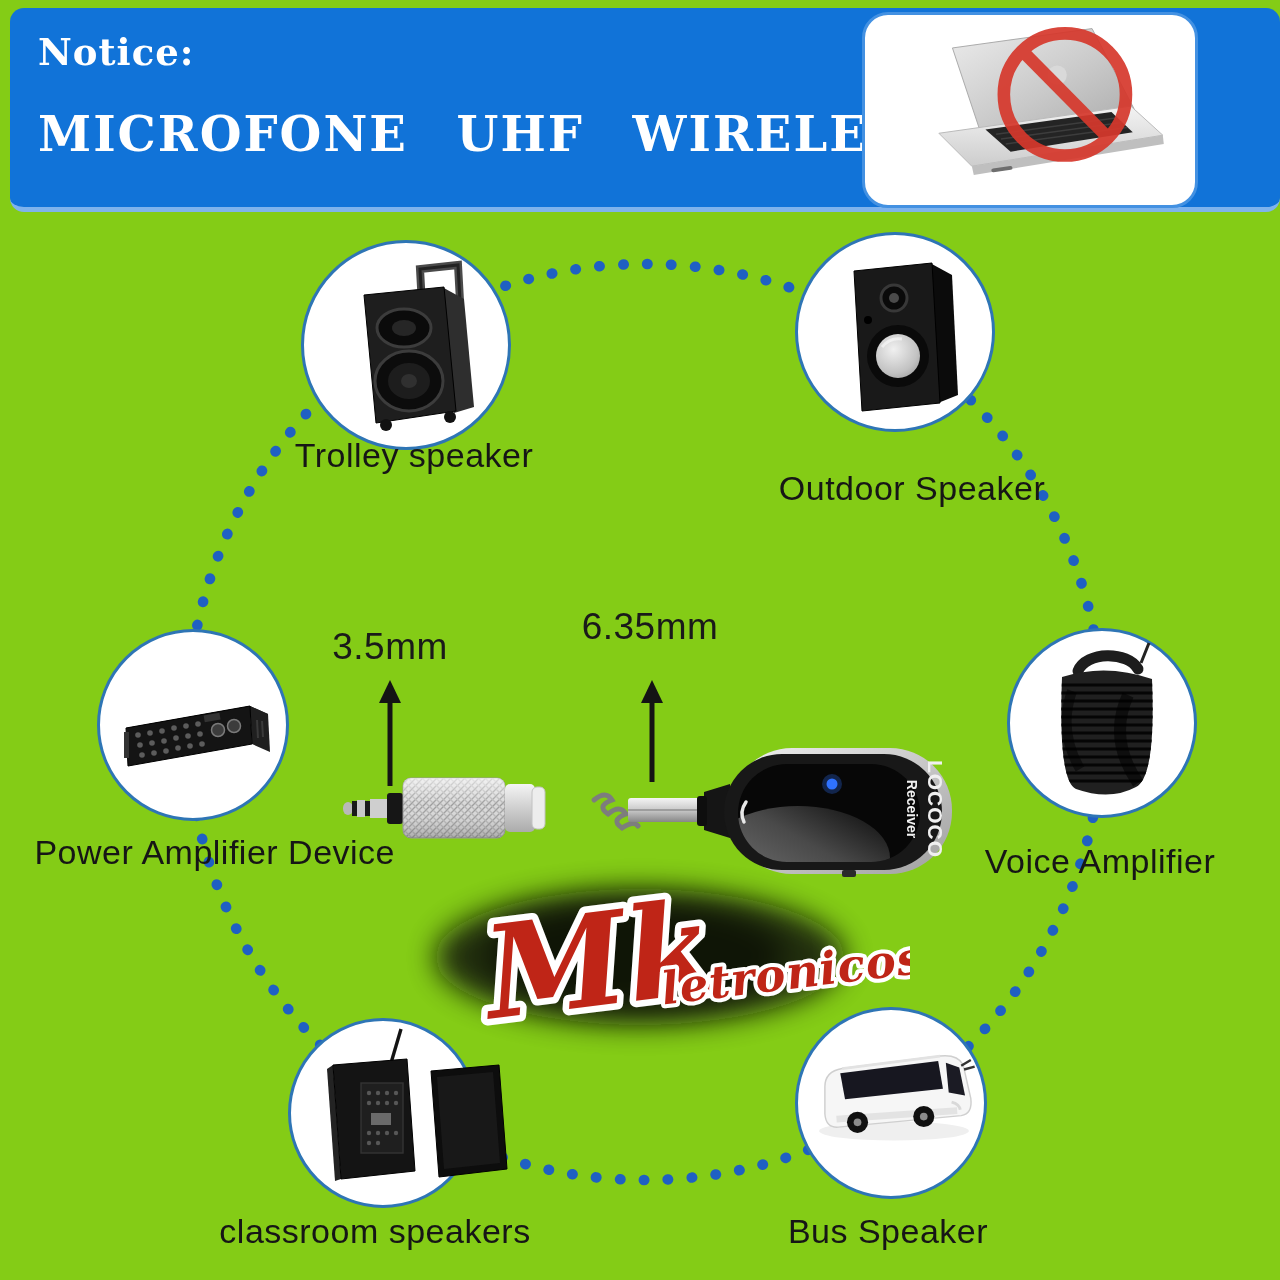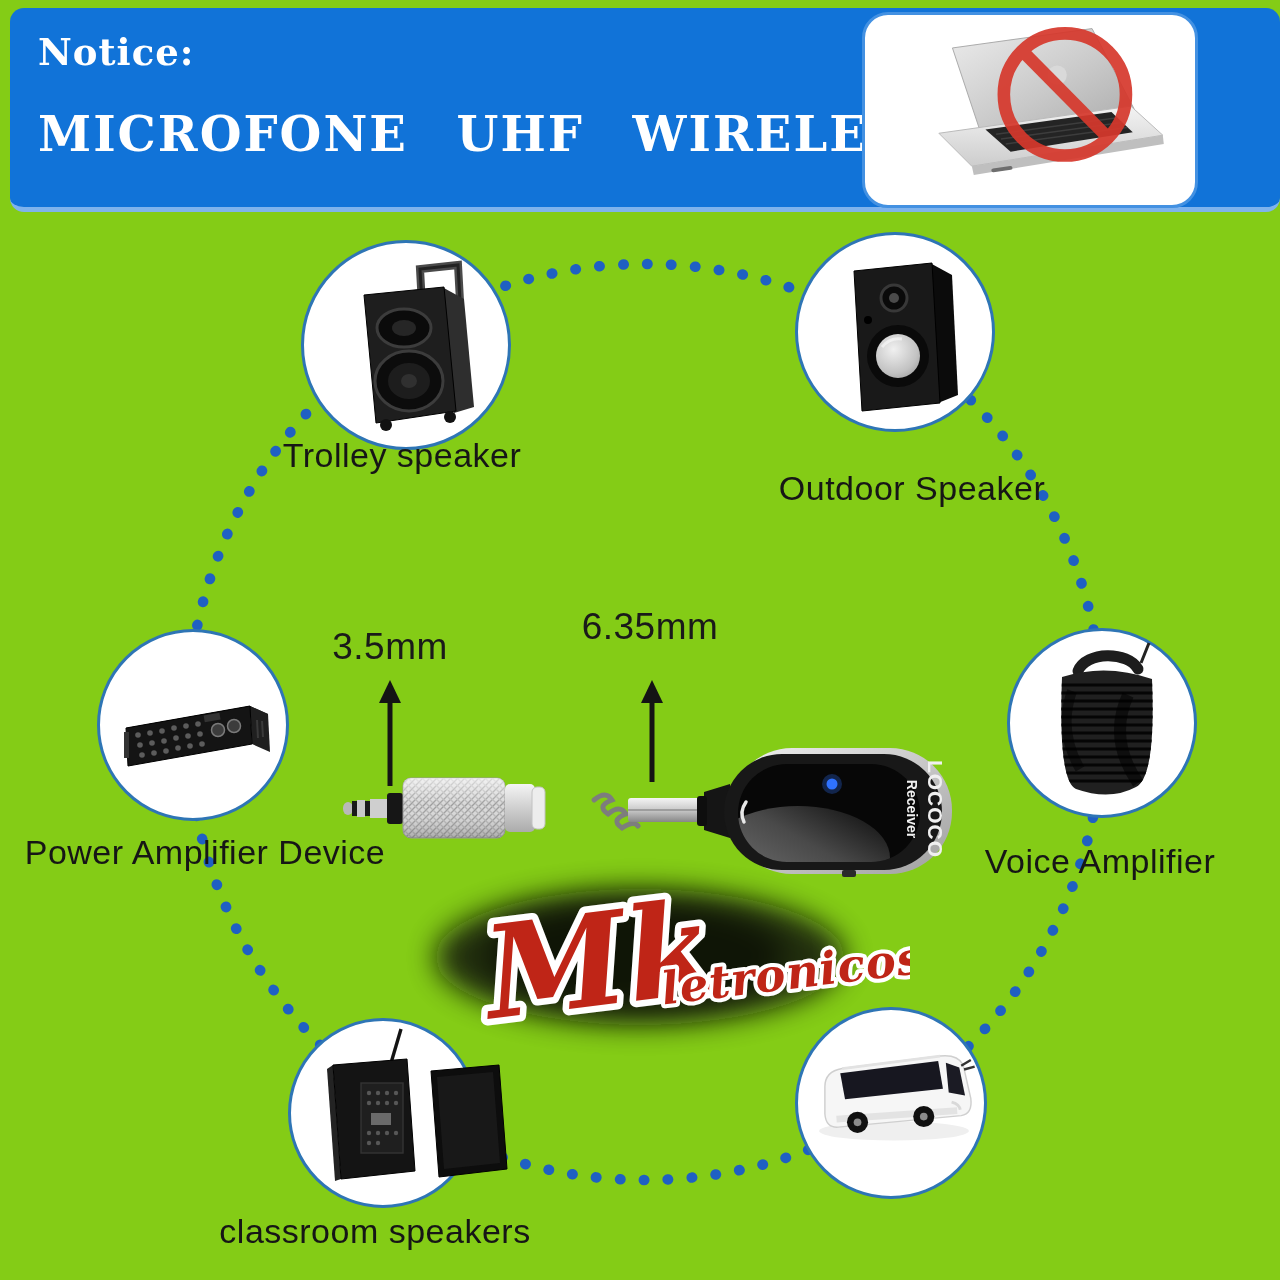--- a/index.html
+++ b/index.html
@@ -90,21 +90,21 @@
       <polygon points="60,52 140,44 152,168 72,180" fill="#1e1e1e" stroke="#000" stroke-width="1"></polygon>
       <ellipse cx="100" cy="85" rx="27" ry="19" fill="#0b0b0b" stroke="#3c3c3c" stroke-width="3"></ellipse>
       <ellipse cx="100" cy="85" rx="12" ry="8" fill="#262626"></ellipse>
       <ellipse cx="105" cy="138" rx="34" ry="30" fill="#0c0c0c" stroke="#3c3c3c" stroke-width="3"></ellipse>
       <ellipse cx="105" cy="138" rx="21" ry="18" fill="#1d1d1d"></ellipse>
       <ellipse cx="105" cy="138" rx="8" ry="7" fill="#303030"></ellipse>
       <circle cx="82" cy="182" r="6" fill="#111"></circle>
       <circle cx="146" cy="174" r="6" fill="#111"></circle>
     </svg>
   </div>
-  <div class="device-label" style="left:242px;top:436px;width:320px;">Trolley speaker</div>
+  <div class="device-label" style="left:254px;top:436px;width:320px;">Trolley speaker</div>
 
   <div class="circle-node" style="left:795px;top:232px;width:200px;height:200px;">
     <svg width="200" height="200" viewBox="0 0 200 200">
       <defs>
         <radialGradient id="coneGrad" cx=".4" cy=".35" r=".9">
           <stop offset="0" stop-color="#f0f0f0"></stop>
             <stop offset=".6" stop-color="#c2c2c2"></stop>
             <stop offset="1" stop-color="#8d8d8d"></stop>
         </radialGradient>
       </defs>
@@ -146,21 +146,21 @@
           <circle cx="102" cy="112" r="2.8"></circle>
       </g>
       <rect x="104" y="82" width="16" height="7" fill="#333" transform="rotate(-10 112 85)"></rect>
       <circle cx="118" cy="98" r="6.5" fill="#3c3c3c" stroke="#7a7a7a" stroke-width="1.5"></circle>
       <circle cx="134" cy="94" r="6.5" fill="#3c3c3c" stroke="#7a7a7a" stroke-width="1.5"></circle>
       <rect x="24" y="100" width="5" height="26" fill="#333"></rect>
       <line x1="157" y1="88" x2="158" y2="106" stroke="#3a3a3a" stroke-width="2"></line>
       <line x1="162" y1="89" x2="163" y2="105" stroke="#3a3a3a" stroke-width="2"></line>
     </svg>
   </div>
-  <div class="device-label" style="left:15px;top:833px;width:380px;">Power Amplifier Device</div>
+  <div class="device-label" style="left:15px;top:833px;width:380px;text-align:right;">Power Amplifier Device</div>
 
   <div class="circle-node" style="left:1007px;top:628px;width:190px;height:190px;">
     <svg width="190" height="190" viewBox="0 0 190 190">
       <defs>
         <clipPath id="vaClip">
           <path d="M52,46 Q48,150 66,158 Q100,170 126,156 Q146,146 142,48 Q96,32 52,46 Z"></path>
         </clipPath>
       </defs>
       <path d="M68,40 C76,20 118,20 128,38" fill="none" stroke="#1d1d1d" stroke-width="11" stroke-linecap="round"></path>
       <line x1="131" y1="32" x2="139" y2="12" stroke="#222" stroke-width="3"></line>
@@ -228,20 +228,21 @@
       <line x1="46" y1="61" x2="148" y2="48" stroke="#e2e2e2" stroke-width="3"></line>
       <path d="M170,58 l10,-6 M173,62 l11,-3" stroke="#333" stroke-width="2.5" fill="none"></path>
       <rect x="40" y="106" width="126" height="7" fill="#e3e3e3" transform="rotate(-4 100 110)"></rect>
       <circle cx="62" cy="117" r="11" fill="#101010"></circle>
         <circle cx="62" cy="117" r="4" fill="#8b8b8b"></circle>
       <circle cx="131" cy="111" r="11" fill="#101010"></circle>
         <circle cx="131" cy="111" r="4" fill="#8b8b8b"></circle>
       <path d="M160,96 q8,2 9,8" stroke="#d9d9d9" stroke-width="3" fill="none"></path>
     </svg>
   </div>
+  <div class="device-label" style="left:728px;top:1212px;width:320px;">Bus Speaker</div>
 
   <div class="size-label" style="left:290px;top:626px;width:200px;">3.5mm</div>
   <div class="size-label" style="left:550px;top:606px;width:200px;">6.35mm</div>
 
   <svg class="hw" style="left:0;top:0;" width="1280" height="1280" viewBox="0 0 1280 1280">
     <g>
       <line x1="390" y1="700" x2="390" y2="786" stroke="#141414" stroke-width="5"></line>
       <polygon points="390,680 379,703 401,703" fill="#141414"></polygon>
     </g>
     <g>

